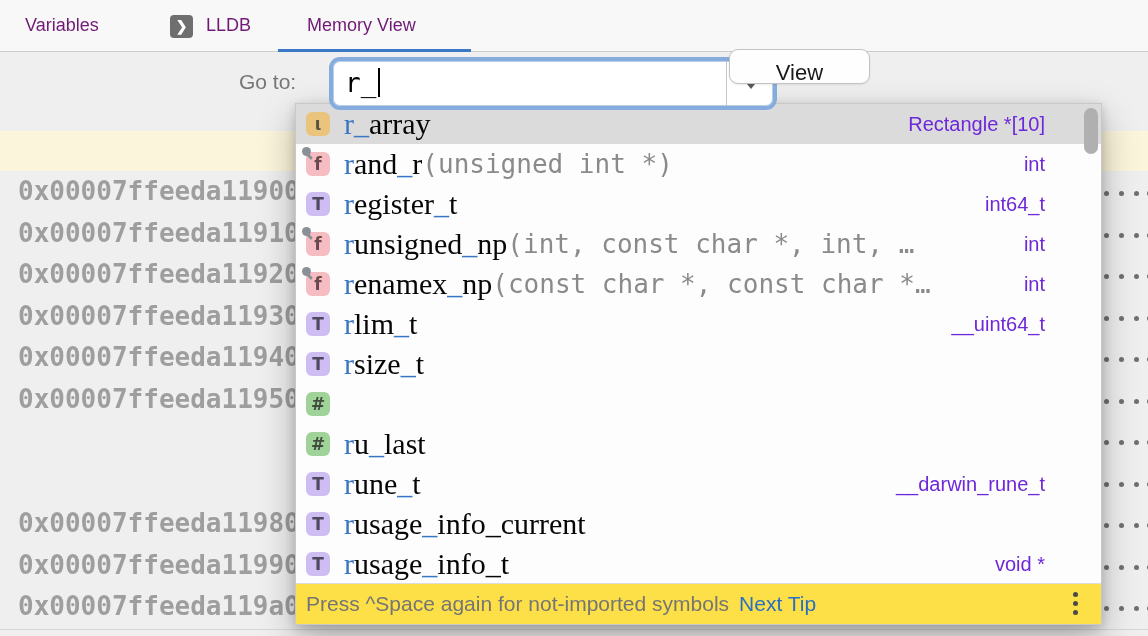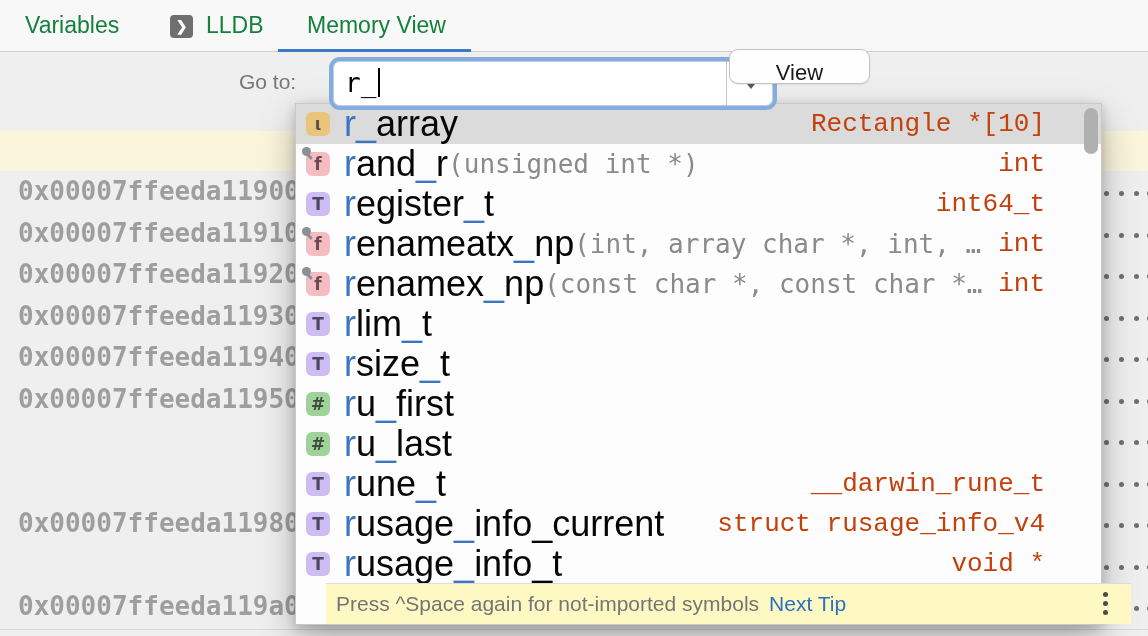--- a/index.html
+++ b/index.html
@@ -6,21 +6,21 @@
   html,body { width:1148px; height:636px; overflow:hidden; }
   body {
     position:relative; background:#EFEFEF;
     font-family:"Liberation Sans", sans-serif;
     -webkit-font-smoothing:antialiased;
   }
   
   .tabbar { position:absolute; left:0; top:0; width:1148px; height:52px;
             background:#F8F8F8; border-bottom:1px solid #CDCDCD; z-index:15; }
   .tab-label { position:absolute; top:0; height:52px; line-height:50px;
-               font-size:23px; color:#15803d; white-space:nowrap; cursor:default; }
+               font-size:18px; color:#701a75; white-space:nowrap; cursor:default; }
   .tab-variables { left:25px; }
   .tab-lldb-label { left:206px; }
   .tab-memory { left:307px;text-align:center; }
   .lldb-icon { position:absolute; left:170px; top:15px; width:23px; height:23px;
                background:#6F6F6F; border-radius:4px; color:#FFF; font-size:14px;
                font-weight:bold; text-align:center; line-height:23px; }
   .tab-underline { position:absolute; left:278px; bottom:-1px; width:193px; height:3px;
                    background:#3B78C8; }
   
   .goto-label { position:absolute; left:239px; top:70px; font-size:21px; color:#767676; z-index:25; }
@@ -58,30 +58,30 @@
   .item { position:relative; width:100%; height:40px; display:flex; align-items:center;
           padding:0 56px 0 10px; white-space:nowrap; }
   .item.selected { background:#DBDBDB; }
   .kind-icon { position:relative; flex:0 0 24px; width:24px; height:24px; border-radius:6px;
                margin-right:14px; text-align:center; font-size:17px; font-weight:bold;
                line-height:24px; font-family:"DejaVu Sans", sans-serif; }
   .pin { position:absolute; left:-4px; top:-5px; width:9px; height:9px; border-radius:50%;
          background:#8A9097; }
   .pin::after { content:""; position:absolute; left:6px; top:6px; width:3px; height:7px;
                 background:#8A9097; transform:rotate(-45deg); border-radius:1px; }
-  .item-name { font-family:Liberation Sans, sans-serif; font-size:36px; color:#060606; }
+  .item-name { font-family:Liberation Serif, serif; font-size:30px; color:#060606; }
   .item-name .m { color:#3A76C4; }
   .item-params { font-family:"DejaVu Sans Mono", monospace; font-size:26px; color:#8A8A8A; }
   .item-spacer { flex:1; }
-  .item-type { font-family:Liberation Mono, monospace; font-size:26px; color:#c2410c; }
+  .item-type { font-family:Liberation Sans, sans-serif; font-size:20px; color:#6d28d9; }
   .popup-scrollbar { position:absolute; right:3px; top:4px; width:14px; height:46px;
                      background:#B0B0B0; border-radius:7px; z-index:5; }
   .hintbar { position:absolute; left:0; bottom:0; width:100%; height:41px;
-             border-top:1px solid #DCDCDC; background:#fef9c3;
-             display:flex; align-items:center; padding-left:10px;margin-left:30px; }
+             border-top:1px solid #DCDCDC; background:#fde047;
+             display:flex; align-items:center; padding-left:10px; }
   .hint-text { font-size:21px; color:#757575; }
   .hint-link { font-size:21px; color:#2970C3; margin-left:10px; cursor:pointer; }
   .kebab { position:absolute; right:22px; top:8px; width:8px; height:26px; }
   .kebab i { position:absolute; left:2px; width:5px; height:5px; border-radius:50%;
              background:#4A4A4A; }
   .kebab i:nth-child(1){ top:0; } .kebab i:nth-child(2){ top:9px; } .kebab i:nth-child(3){ top:18px; }
 </style>
 </head>
 <body>
 
@@ -160,20 +160,21 @@
     <div class="mem-row" style="top: 508px;">
       <span class="mem-addr">0x00007ffeeda11980</span>
       <span class="mem-dots">
         <i class="mem-dot" style="left: 2px;"></i>
         <i class="mem-dot" style="left: 17px;"></i>
         <i class="mem-dot" style="left: 32px;"></i>
         <i class="mem-dot" style="left: 45px;"></i>
       </span>
     </div>
     <div class="mem-row" style="top: 549.5px;">
+      <span class="mem-addr">0x00007ffeeda11990</span>
       <span class="mem-dots">
         <i class="mem-dot" style="left: 2px;"></i>
         <i class="mem-dot" style="left: 17px;"></i>
         <i class="mem-dot" style="left: 32px;"></i>
         <i class="mem-dot" style="left: 45px;"></i>
       </span>
     </div>
     <div class="mem-row" style="top: 591px;">
       <span class="mem-addr">0x00007ffeeda119a0</span>
       <span class="mem-dots">
@@ -219,63 +220,62 @@
         <span class="item-type">int</span>
       </div>
       <div class="item">
         <span class="kind-icon" style="background: rgb(205, 189, 243); color: rgb(78, 73, 96);">T</span>
         <span class="item-name"><span class="m">r</span><span>egister</span><span class="m">_</span><span>t</span></span>
         <span class="item-spacer"></span>
         <span class="item-type">int64_t</span>
       </div>
       <div class="item">
         <span class="kind-icon" style="background: rgb(245, 189, 194); color: rgb(109, 74, 80);">f<span class="pin"></span></span>
-        <span class="item-name"><span class="m">r</span><span>enameatx</span><span class="m">_</span><span>np</span></span>
-        <span class="item-params">(int, array char *, int, …</span>
+        <span class="item-name"><span class="m">r</span><span>unsigned</span><span class="m">_</span><span>np</span></span>
+        <span class="item-params">(int, const char *, int, …</span>
         <span class="item-spacer"></span>
         <span class="item-type">int</span>
       </div>
       <div class="item">
         <span class="kind-icon" style="background: rgb(245, 189, 194); color: rgb(109, 74, 80);">f<span class="pin"></span></span>
         <span class="item-name"><span class="m">r</span><span>enamex</span><span class="m">_</span><span>np</span></span>
         <span class="item-params">(const char *, const char *…</span>
         <span class="item-spacer"></span>
         <span class="item-type">int</span>
       </div>
       <div class="item">
         <span class="kind-icon" style="background: rgb(205, 189, 243); color: rgb(78, 73, 96);">T</span>
         <span class="item-name"><span class="m">r</span><span>lim</span><span class="m">_</span><span>t</span></span>
         <span class="item-spacer"></span>
+        <span class="item-type">__uint64_t</span>
       </div>
       <div class="item">
         <span class="kind-icon" style="background: rgb(205, 189, 243); color: rgb(78, 73, 96);">T</span>
         <span class="item-name"><span class="m">r</span><span>size</span><span class="m">_</span><span>t</span></span>
         <span class="item-spacer"></span>
       </div>
       <div class="item">
         <span class="kind-icon" style="background: rgb(159, 211, 154); color: rgb(63, 76, 62);">#</span>
-        <span class="item-name"><span class="m">r</span><span>u</span><span class="m">_</span><span>first</span></span>
         <span class="item-spacer"></span>
       </div>
       <div class="item">
         <span class="kind-icon" style="background: rgb(159, 211, 154); color: rgb(63, 76, 62);">#</span>
         <span class="item-name"><span class="m">r</span><span>u</span><span class="m">_</span><span>last</span></span>
         <span class="item-spacer"></span>
       </div>
       <div class="item">
         <span class="kind-icon" style="background: rgb(205, 189, 243); color: rgb(78, 73, 96);">T</span>
         <span class="item-name"><span class="m">r</span><span>une</span><span class="m">_</span><span>t</span></span>
         <span class="item-spacer"></span>
         <span class="item-type">__darwin_rune_t</span>
       </div>
       <div class="item">
         <span class="kind-icon" style="background: rgb(205, 189, 243); color: rgb(78, 73, 96);">T</span>
         <span class="item-name"><span class="m">r</span><span>usage</span><span class="m">_</span><span>info_current</span></span>
         <span class="item-spacer"></span>
-        <span class="item-type">struct rusage_info_v4</span>
       </div>
       <div class="item">
         <span class="kind-icon" style="background: rgb(205, 189, 243); color: rgb(78, 73, 96);">T</span>
         <span class="item-name"><span class="m">r</span><span>usage</span><span class="m">_</span><span>info_t</span></span>
         <span class="item-spacer"></span>
         <span class="item-type">void *</span>
       </div>
     </div>
   <div class="popup-scrollbar"></div>
   <div class="hintbar">

